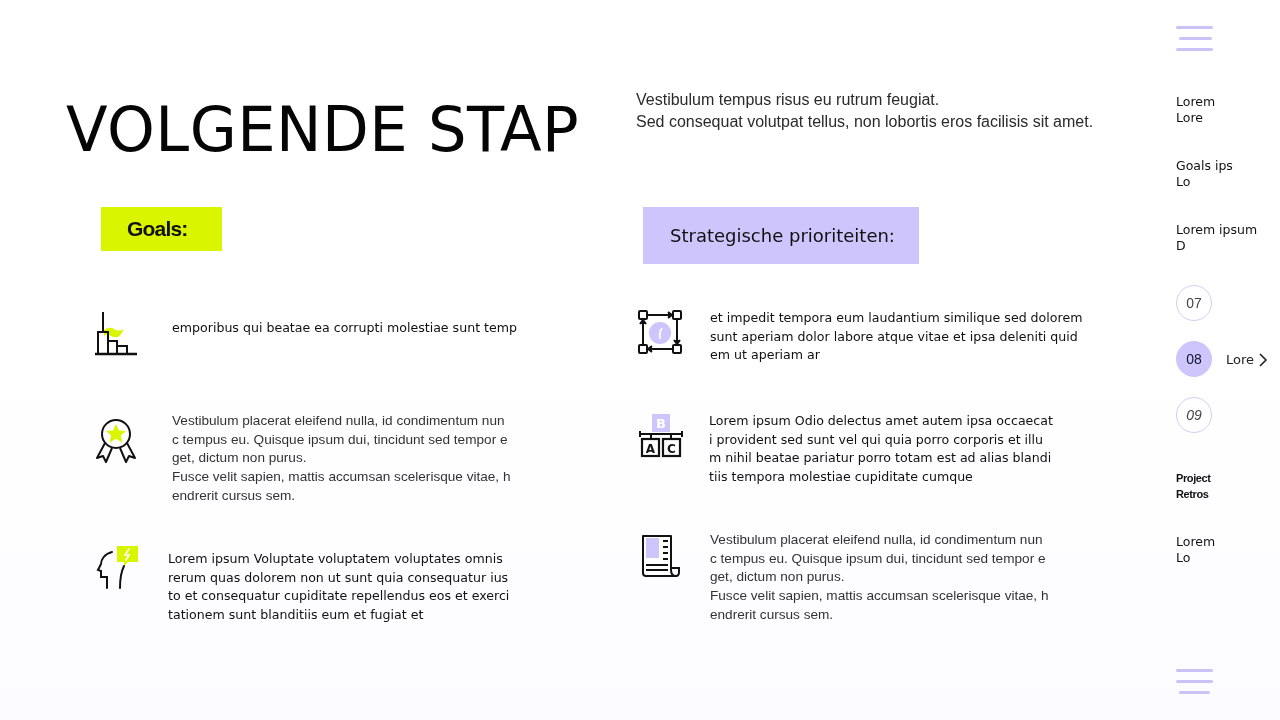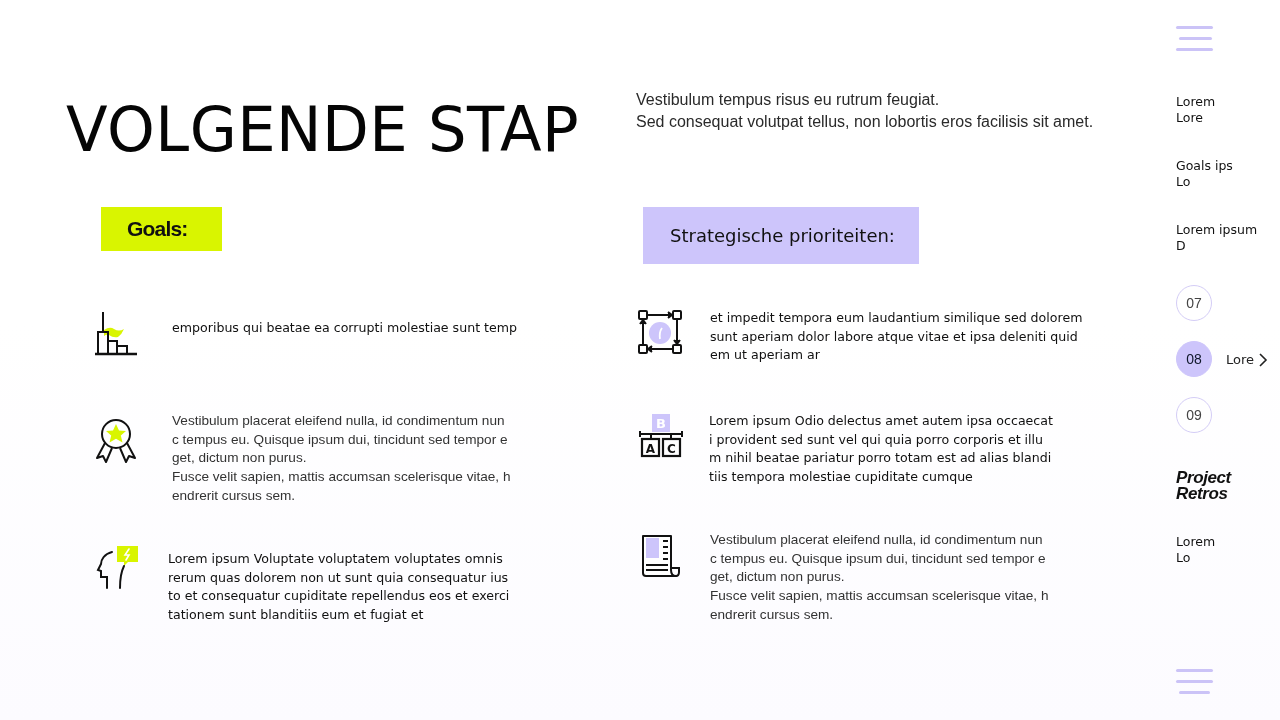--- a/index.html
+++ b/index.html
@@ -51,21 +51,21 @@
   .icon { width: 48px; height: 48px; }
   .icon svg { width: 100%; height: 100%; display: block; }
 
   
   .hamburger { left: 1176px; width: 38px; height: 26px; cursor: pointer; }
   .hamburger span { position: absolute; height: 3px; background: #cbc3f7; border-radius: 2px; }
   .nav-text {
     left: 1176px; font-size: 12.5px; line-height: 16px; color: #111;
     font-family: "DejaVu Sans", sans-serif; cursor: pointer;
   }
-  .nav-text.bold { font-weight: 600; letter-spacing: -0.4px; font-family: "Liberation Sans", sans-serif; font-size: 17px; font-style: italic; }
+  .nav-text.bold { font-weight: 600; letter-spacing: -0.4px; font-family: "Liberation Sans", sans-serif; font-size: 11px; }
   .step {
     left: 1176px; width: 36px; height: 36px; border-radius: 50%;
     border: 1px solid #d4cdf6; background: #fff;
     display: flex; align-items: center; justify-content: center;
     font-size: 14px; color: #444; font-family: "Liberation Sans", sans-serif;
     cursor: pointer;
   }
   .step.active { background: #cdc5fb; border-color: #cdc5fb; color: #0f172a; }
   .step-label {
     left: 1226px; top: 352px; font-size: 13px; color: #222;
@@ -228,21 +228,21 @@
 </div>
 <div class="abs step active" style="top:341px;">
   <span>08</span>
 </div>
 <div class="abs step-label">
   <span>Lore</span>
   <svg width="10" height="14" viewBox="0 0 10 14" fill="none" stroke="#222" stroke-width="1.6">
       <path d="M2 1 L8 7 L2 13"></path>
     </svg>
 </div>
-<div class="abs step" style="top:397px;">
+<div class="abs step" style="top:397px;font-style:italic;">
   <span>09</span>
 </div>
 
 <div class="abs nav-text bold" style="top:470px;">
   <div>Project</div>
   <div>Retros</div>
 </div>
 <div class="abs nav-text" style="top:534px;">
   <div>Lorem</div>
   <div>Lo</div>

